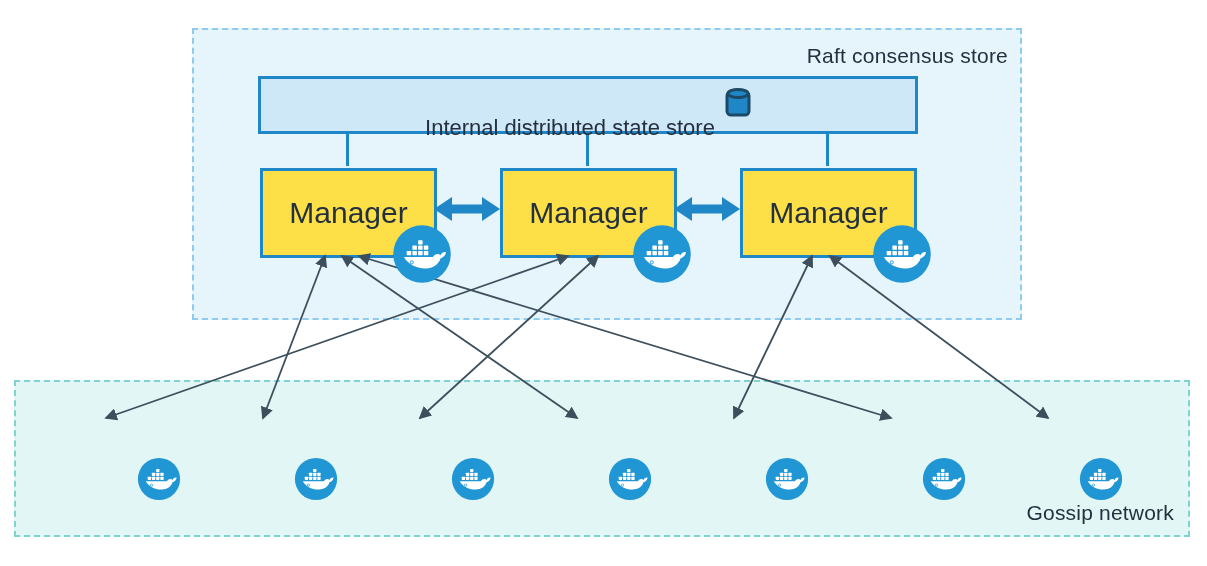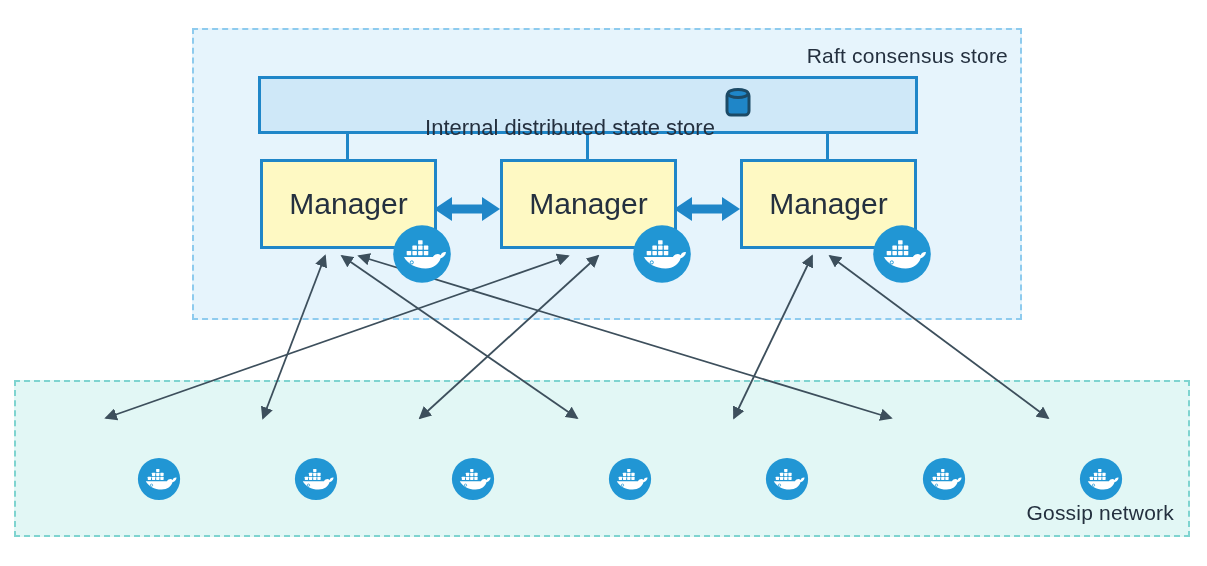--- a/index.html
+++ b/index.html
@@ -19,22 +19,22 @@
   #raft-label{right:12px;top:14px;}
   #gossip-label{right:14px;bottom:10px;}
 
   
   .node{position:absolute;box-sizing:border-box;display:flex;
         align-items:center;justify-content:center;}
   #state-store{left:258px;top:76px;width:660px;height:58px;
       background:#cfe8f8;border:3px solid #1f86c8;}
   #state-store .node-label{font-size:22px;color:#24303f;margin-top:45px;}
 
-  .manager{width:177px;height:90px;background:#fef9c3;
-      border:3px solid #1f86c8;top:159px;}
+  .manager{width:177px;height:90px;background:#fde047;
+      border:3px solid #1f86c8;top:168px;}
   .manager .node-label{font-size:30px;color:#24303f;}
   #manager-1{left:260px;}
   #manager-2{left:500px;}
   #manager-3{left:740px;}
 
   .worker{width:120px;height:58px;background:#c8efec;
       border:3px solid #16a3a0;top:421px;}
   .worker .node-label{font-size:19px;color:#24303f;}
 
   

